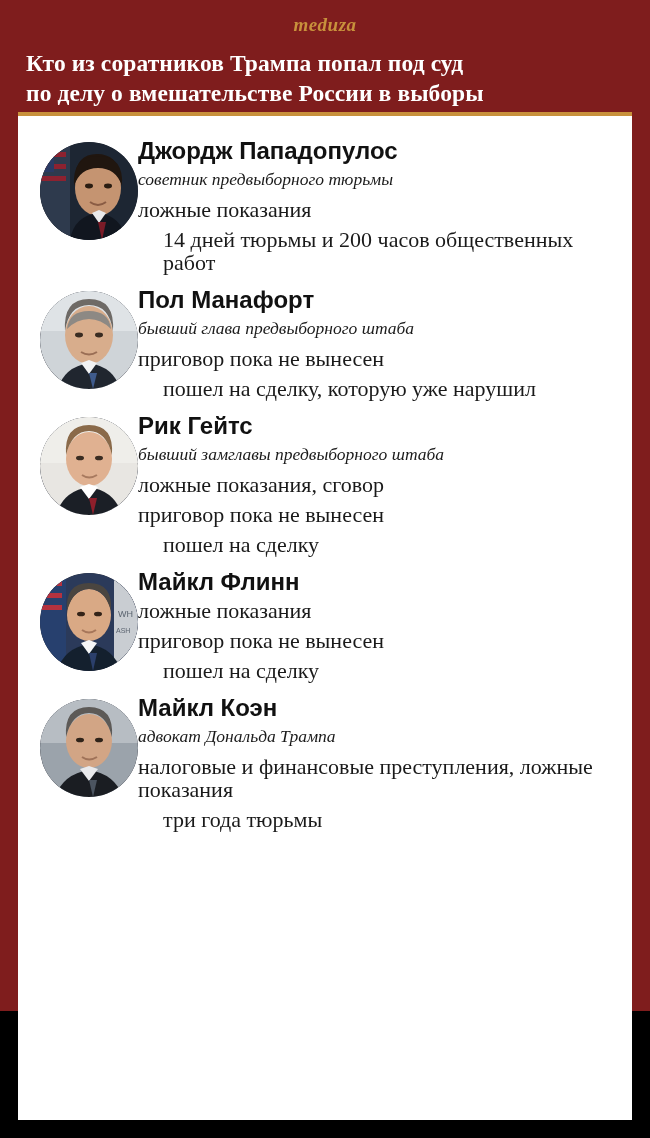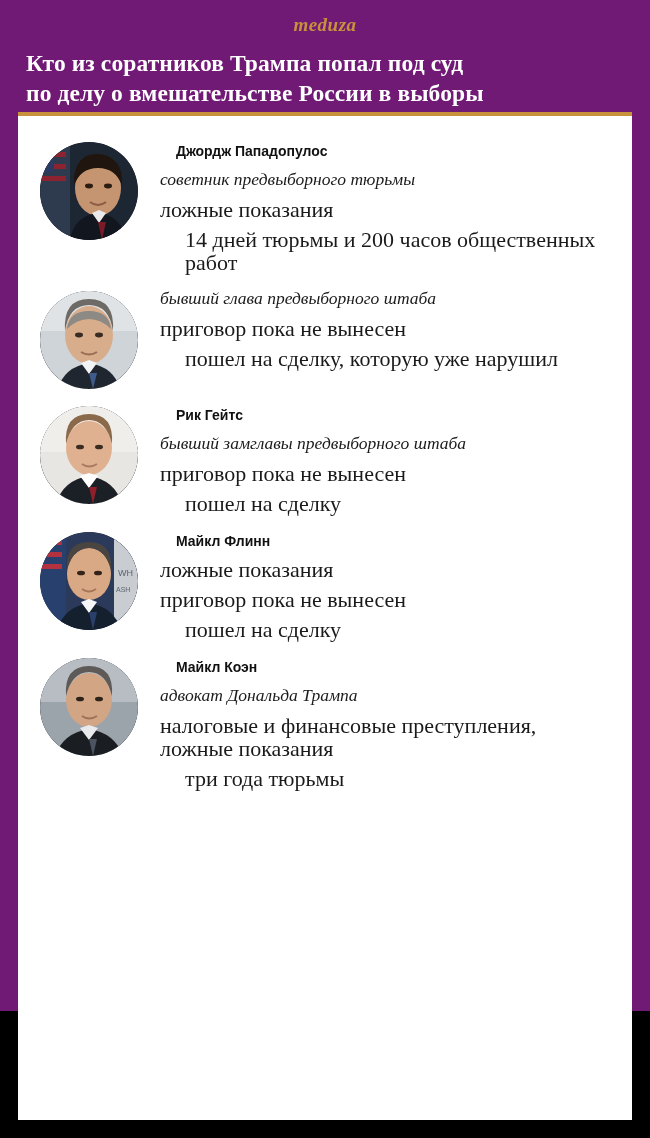--- a/index.html
+++ b/index.html
@@ -10,21 +10,21 @@
   body {
     width: 650px;
     height: 1138px;
     font-family: "Liberation Serif", serif;
     overflow: hidden;
   }
   .page {
     position: relative;
     width: 650px;
     height: 1011px;
-    background: #701a75;
+    background: #7f1d1d;
     box-sizing: border-box;
   }
   .brand {
     text-align: center;
     padding-top: 14px;
     height: 26px;
   }
   .brand-logo {
     display: inline-block;
     font-family: "Liberation Serif", serif;
@@ -59,43 +59,42 @@
   }
   .entry {
     display: flex;
     align-items: flex-start;
     padding: 0 22px 0 22px;
     margin-bottom: 13px;
   }
   .photo-wrap {
     flex: 0 0 auto;
     width: 98px;
-    margin-right: 22px;
     padding-top: 4px;
   }
   .photo {
     width: 98px;
     height: 98px;
     border-radius: 50%;
     overflow: hidden;
     position: relative;
     background: #2a2f3a;
   }
   .photo svg { display: block; width: 98px; height: 98px; }
   .entry-body {
     flex: 1 1 auto;
     padding-top: 0;
   }
   .name {
     font-family: "Liberation Sans", sans-serif;
     font-weight: bold;
-    font-size: 14px;
+    font-size: 24px;
     color: #111111;
     line-height: 26px;
-    margin: 0 0 4px 16px;
+    margin: 0 0 4px 0;
   }
   .role {
     font-family: "Liberation Serif", serif;
     font-style: italic;
     font-size: 17.5px;
     color: #1a1a1a;
     line-height: 23px;
     margin: 0 0 7px 0;
   }
   .fact {
@@ -180,20 +179,21 @@
                 <ellipse cx="59" cy="44" rx="4" ry="2.4" fill="#3a2c22"></ellipse>
                 <path d="M41 61 q8 5 16 0" stroke="#9a6e55" stroke-width="2" fill="none"></path>
                 <path d="M18 98 q6 -22 31 -26 q25 4 31 26z" fill="#20262f"></path>
                 <path d="M41 72 l8 11 l8 -11 l-8 -3z" fill="#f2f3f4"></path>
                 <path d="M49 82 l4 16 l4 -16z" fill="#3f5b8c"></path>
               </g>
             </svg>
           </div>
         </div>
         <div class="entry-body">
+          <div class="name">Пол Манафорт</div>
           <div class="role">бывший глава предвыборного штаба</div>
           <div class="fact">приговор пока не вынесен</div>
           <div class="fact">пошел на сделку, которую уже нарушил</div>
         </div>
       </div>
 
       <div class="entry">
         <div class="photo-wrap">
           <div class="photo">
             <svg viewBox="0 0 98 98" xmlns="http://www.w3.org/2000/svg">
@@ -213,20 +213,21 @@
                 <path d="M16 98 q7 -24 33 -28 q26 4 33 28z" fill="#1b1f26"></path>
                 <path d="M40 70 l9 12 l9 -12 l-9 -3z" fill="#ffffff"></path>
                 <path d="M49 81 l4 17 l4 -17z" fill="#8e1f2b"></path>
               </g>
             </svg>
           </div>
         </div>
         <div class="entry-body">
           <div class="name">Рик Гейтс</div>
           <div class="role">бывший замглавы предвыборного штаба</div>
+          <div class="fact">ложные показания, сговор</div>
           <div class="fact">приговор пока не вынесен</div>
           <div class="fact">пошел на сделку</div>
         </div>
       </div>
 
       <div class="entry">
         <div class="photo-wrap">
           <div class="photo">
             <svg viewBox="0 0 98 98" xmlns="http://www.w3.org/2000/svg">
               <defs>

